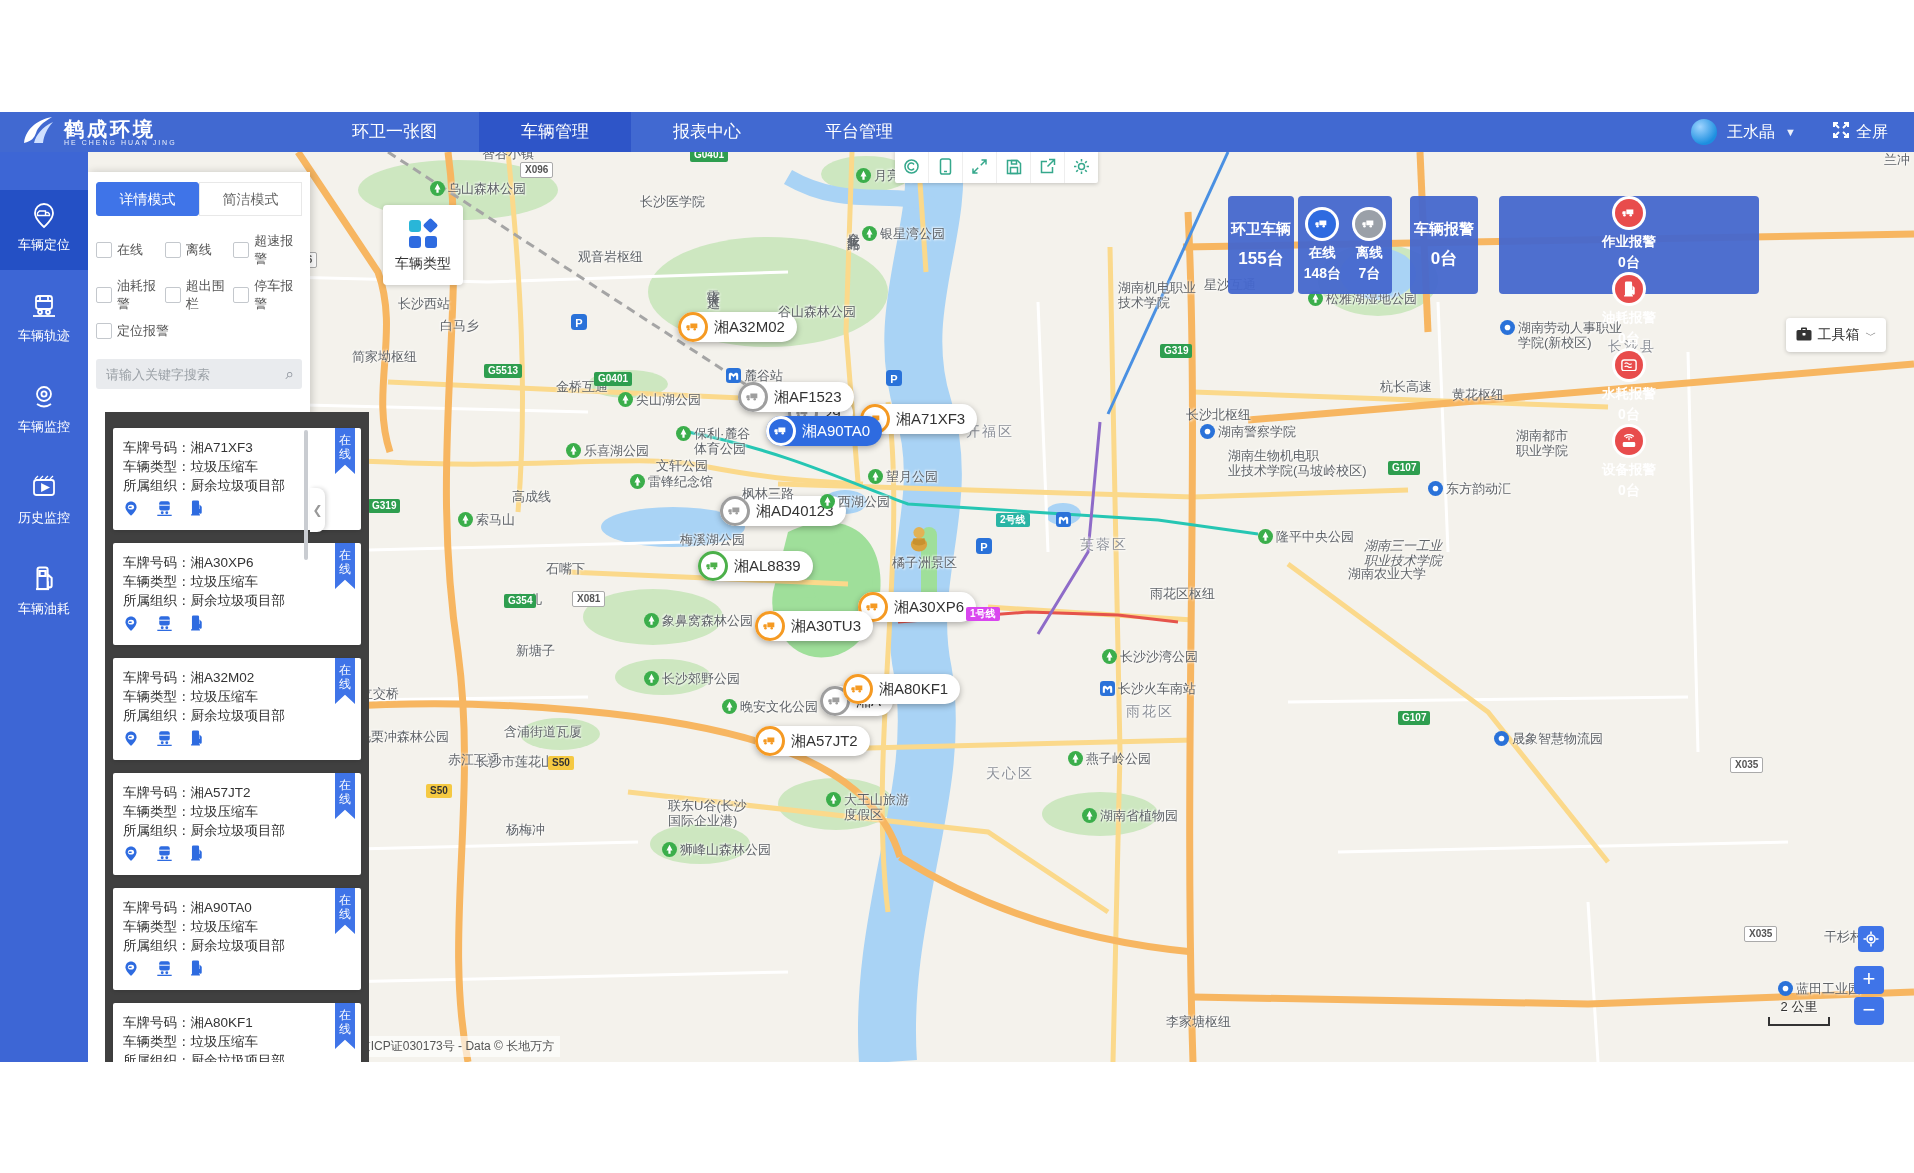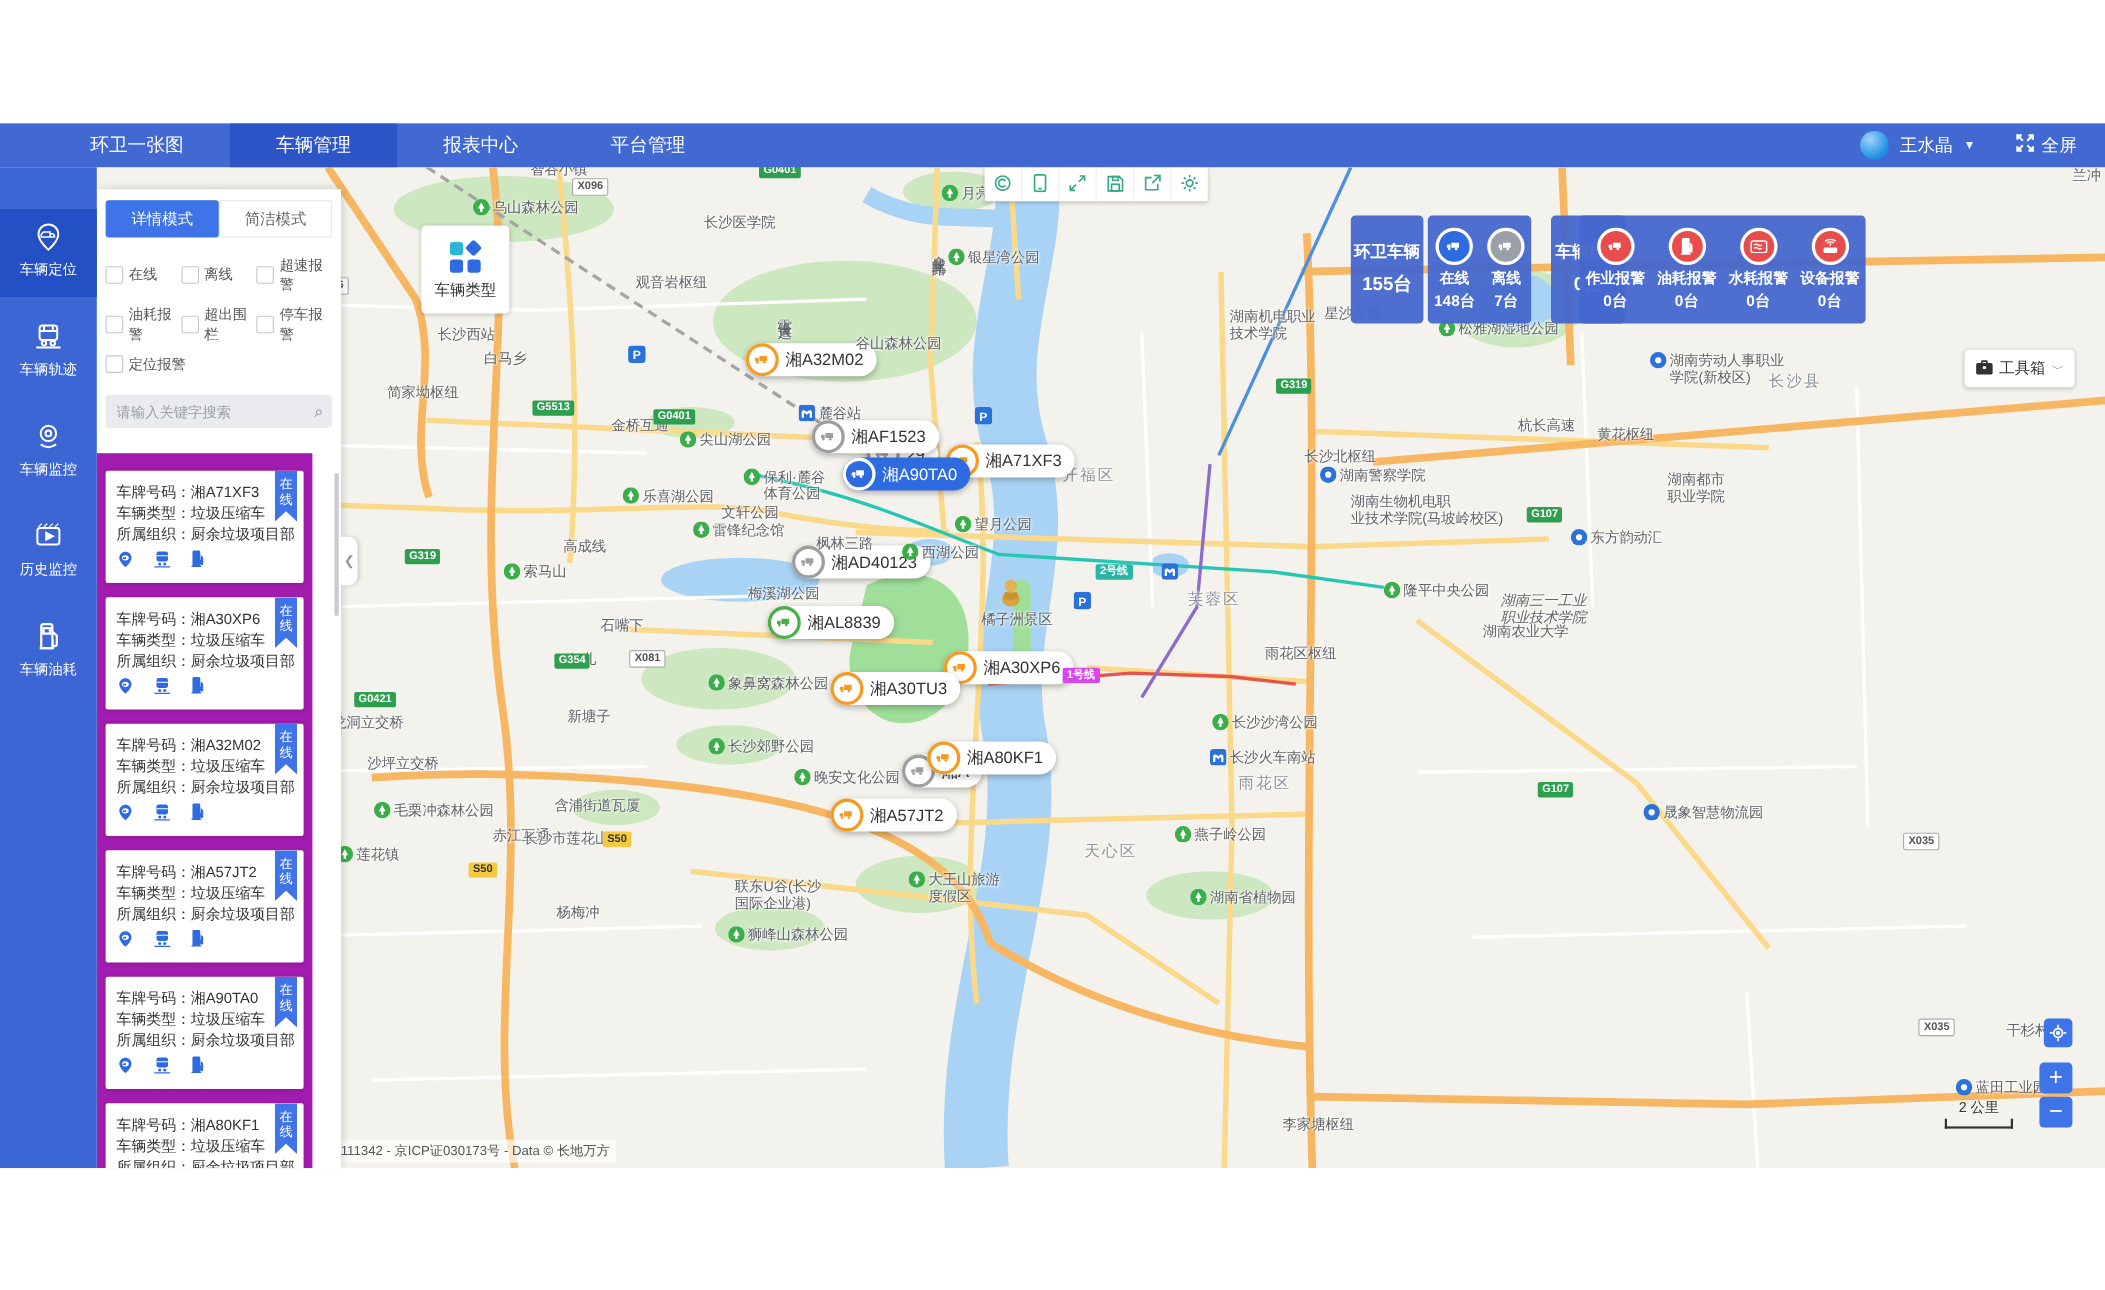--- a/index.html
+++ b/index.html
@@ -38,21 +38,21 @@
   .ptab.active{background:#3f74e8;color:#fff;border-color:#3f74e8;border-radius:3px;}
   .pfilters{padding:8px 8px 4px 8px;}
   .frow{display:flex;margin-bottom:9px;}
   .fitem{display:flex;align-items:center;gap:5px;font-size:13px;color:#555;width:74px;cursor:pointer;}
   .cb{width:14px;height:14px;border:1px solid #c4c8cd;border-radius:2px;background:#fff;flex:none;}
   .psearch{margin:6px 8px 10px 8px;height:30px;background:#e9ebee;border-radius:3px;
            display:flex;align-items:center;padding:0 8px;}
   .psearch input{flex:1;border:none;outline:none;background:transparent;font-size:13px;color:#333;}
   .psearch input::placeholder{color:#9aa0a6;}
   .mag{color:#8a9099;font-size:15px;}
-  .plist{position:absolute;left:0;top:240px;bottom:0;width:196px;background:#a21caf;overflow:hidden;padding-top:16px;box-sizing:border-box;}
+  .plist{position:absolute;left:17px;top:240px;bottom:0;width:264px;background:#404040;overflow:hidden;padding-top:16px;box-sizing:border-box;}
   .vcard{position:relative;margin:0 8px 13px 8px;background:#fff;border-radius:2px;
          box-shadow:0 1px 4px rgba(0,0,0,.14);padding:10px 10px 8px 10px;height:84px;}
   .vline{font-size:13.5px;color:#333;line-height:19px;white-space:nowrap;}
   .vicons{display:flex;gap:16px;margin-top:5px;}
   .vicons .vi{cursor:pointer;height:18px;}
   .ribbon{position:absolute;top:0;right:6px;width:20px;height:46px;background:#3f74e8;color:#fff;
           font-size:12px;text-align:center;line-height:14px;padding-top:5px;box-sizing:border-box;
           clip-path:polygon(0 0,100% 0,100% 100%,50% 80%,0 100%);white-space:pre-line;}
   .pscroll{position:absolute;right:2px;top:258px;width:4px;height:130px;background:#c9ccd1;border-radius:2px;}
   .collapse{position:absolute;left:222px;top:316px;width:15px;height:44px;background:#fff;
@@ -533,20 +533,32 @@
             <path fill="#f59a23" d="M8,3.5 h10.5 v7 H8 Z M7,6 H3.6 C2.6,6 2,6.9 2,7.8 V10.5 h5 Z"></path>
             <circle cx="5.2" cy="12" r="1.9" fill="#f59a23"></circle>
             <circle cx="14.6" cy="12" r="1.9" fill="#f59a23"></circle>
           </svg>
         </span>
         <span>湘A57JT2</span>
       </div>
     </div>
 
   <div class="navbar">
+    <div class="brand">
+      <span>
+        <svg width="36" height="34" viewBox="0 0 36 34">
+          <path d="M4,30 C6,14 20,6 32,4 C22,10 18,14 16,20 C14,25 12,28 4,30 Z" fill="#fff"></path>
+          <path d="M14,30 C16,22 22,14 33,9 C27,16 24,22 23,30 Z" fill="#cfe0ff"></path>
+        </svg>
+      </span>
+      <span class="brand-txt">
+        <div class="t1">鹤成环境</div>
+        <div class="t2">HE CHENG HUAN JING</div>
+      </span>
+    </div>
     <div class="nav-menu" id="nav-menu">
         <div class="nav-item">环卫一张图</div>
         <div class="nav-item active">车辆管理</div>
         <div class="nav-item">报表中心</div>
         <div class="nav-item">平台管理</div>
       </div>
     <div class="nav-right">
       <span class="avatar"></span>
       <span>王水晶</span>
       <span class="chev">▼</span>
@@ -865,21 +877,21 @@
           </span>
         </span>
         <span class="sl">离线</span>
         <span class="sv">7台</span>
       </div>
     </div>
   <div class="stat-box stat-simple" style="left:1410px;width:68px;">
     <span class="sl">车辆报警</span>
     <span class="sv">0台</span>
   </div>
-  <div class="stat-box stat-cols" style="left:1436px;width:260px;" id="stat-alarms">
+  <div class="stat-box stat-cols" style="left:1499px;width:260px;flex-direction:column;" id="stat-alarms">
       <div class="scol">
         <span class="ic">
           <span class="disc" style="background:#e84c4c">
             <svg width="16" height="11.2" viewBox="0 0 24 16">
               <path fill="#fff" d="M8,3.5 h10.5 v7 H8 Z M7,6 H3.6 C2.6,6 2,6.9 2,7.8 V10.5 h5 Z"></path>
               <circle cx="5.2" cy="12" r="1.9" fill="#fff"></circle>
               <circle cx="14.6" cy="12" r="1.9" fill="#fff"></circle>
             </svg>
           </span>
         </span>

